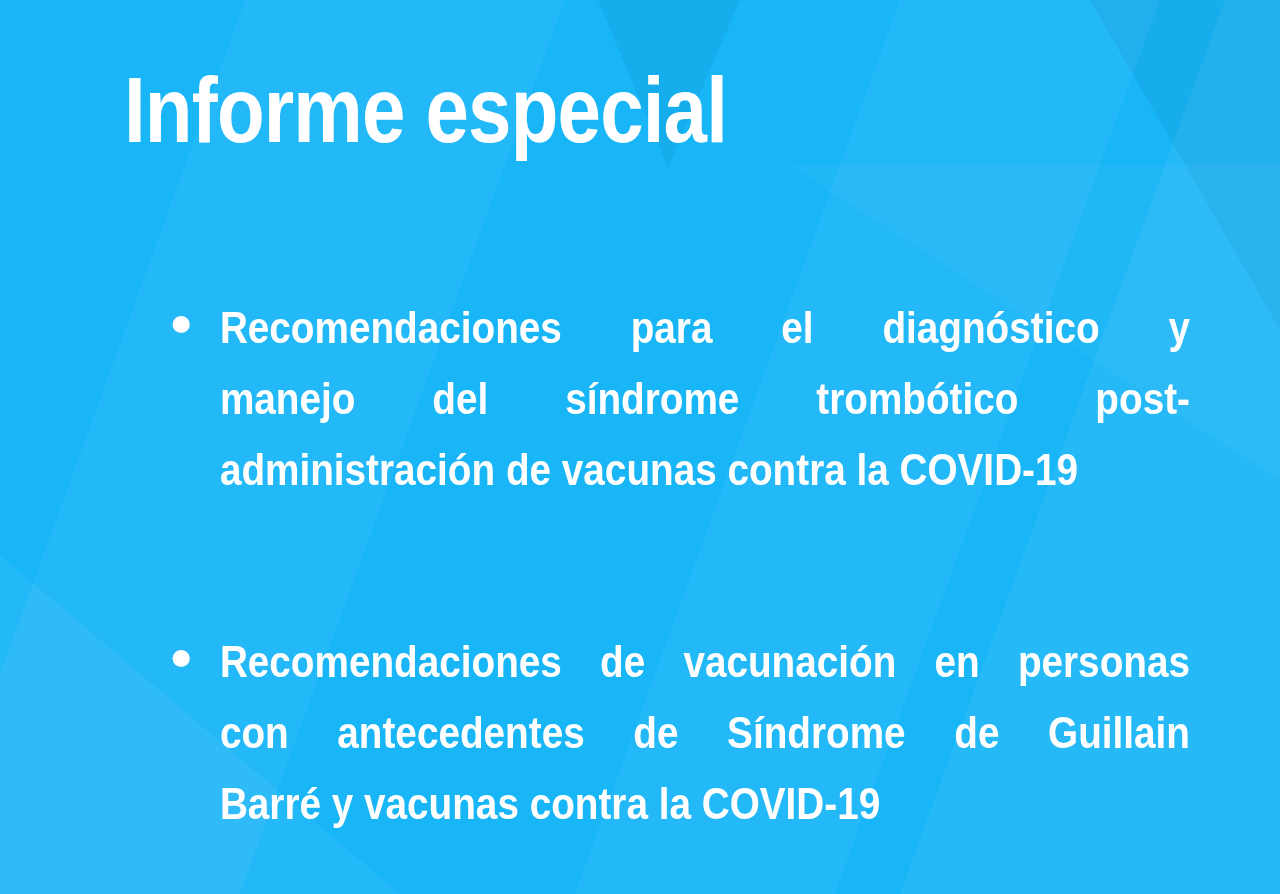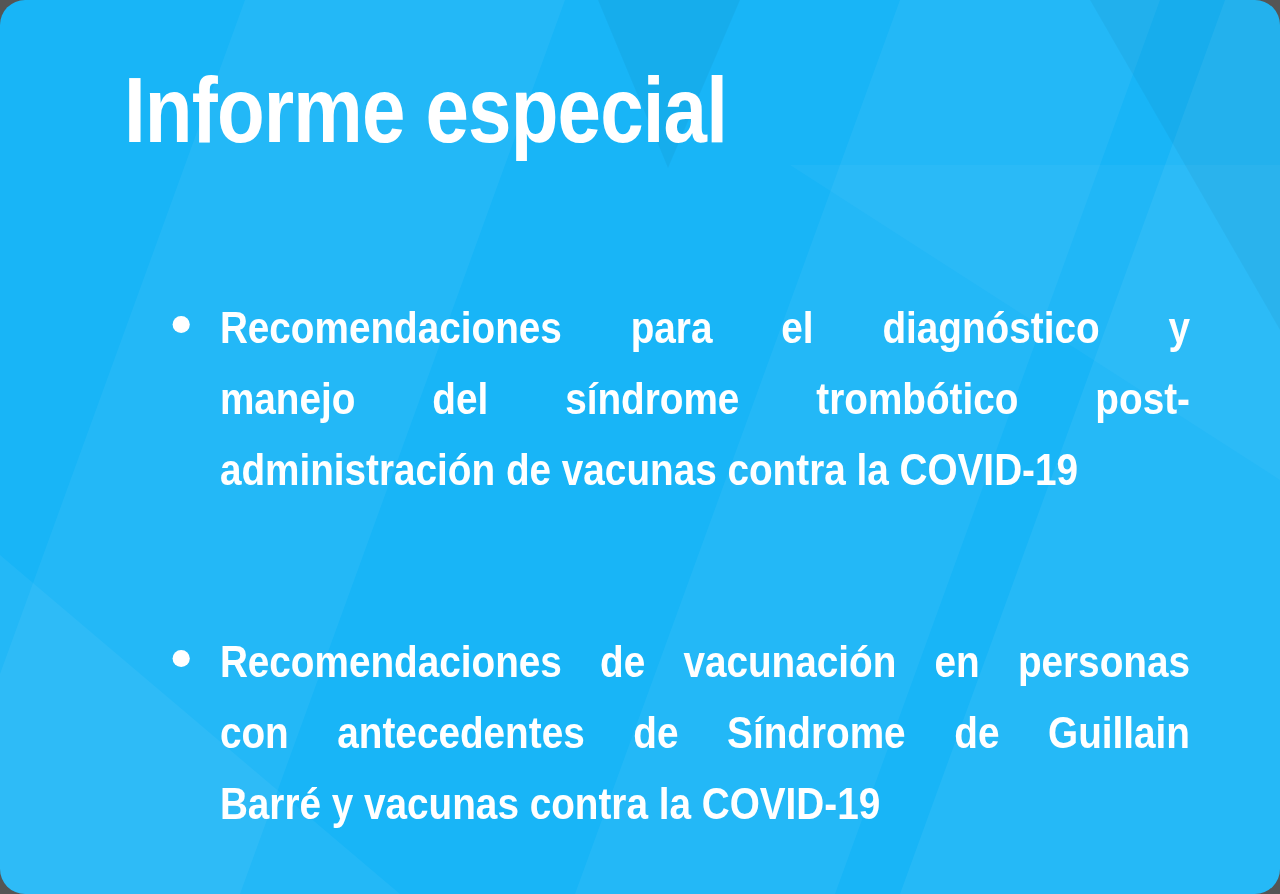--- a/index.html
+++ b/index.html
@@ -11,21 +11,20 @@
   body {
     font-family: "Liberation Sans", "DejaVu Sans", sans-serif;
     width: 1280px;
   }
   .slide {
     position: relative;
     width: 1280px;
     height: 894px;
     background: var(--bg);
     overflow: hidden;
-    border-radius: 25px;
   }
   .bg-decor {
     position: absolute;
     inset: 0;
     pointer-events: none;
   }
   .bg-decor svg { display: block; width: 100%; height: 100%; }
 
   .page-title {
     position: absolute;

